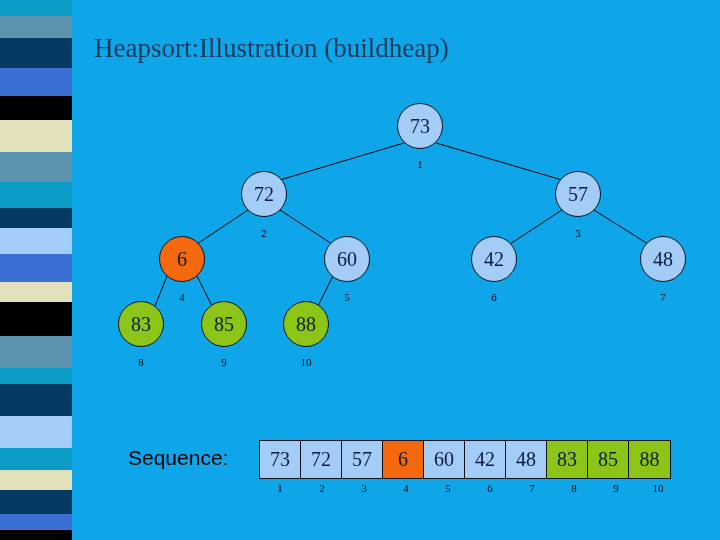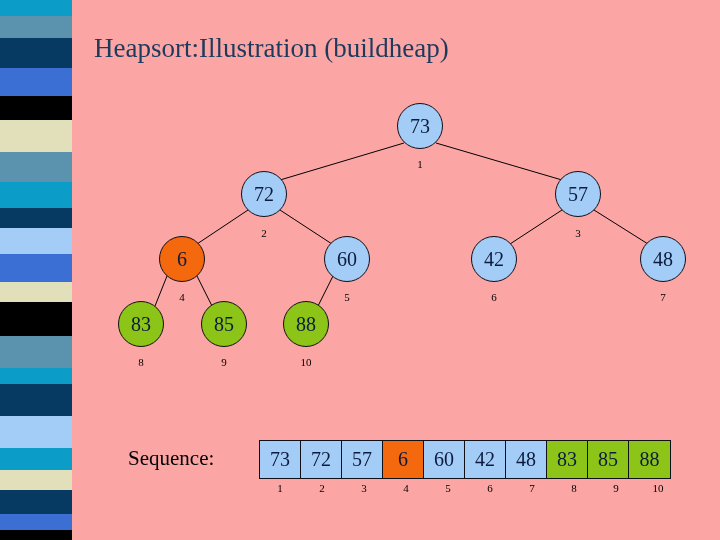--- a/index.html
+++ b/index.html
@@ -4,21 +4,21 @@
 <style>
   html, body {
     margin: 0;
     padding: 0;
     background: #ffffff;
   }
   #slide {
     position: relative;
     width: 720px;
     height: 540px;
-    background: #fca5a5;
+    background: #0ea5e9;
     overflow: hidden;
     font-family: "Liberation Serif", serif;
   }
 
   
   #stripe {
     position: absolute;
     left: 0;
     top: 0;
     width: 72px;
@@ -80,21 +80,21 @@
     white-space: nowrap;
   }
 
   
   #sequence-label {
     position: absolute;
     left: 128px;
     top: 446px;
     font-size: 21px;
     color: #000000;
-    font-family: Liberation Serif, serif;
+    font-family: Liberation Sans, sans-serif;
     white-space: nowrap;
   }
   #sequence-row {
     position: absolute;
     left: 259px;
     top: 440px;
     display: flex;
     border: 1px solid #101018;
     box-sizing: content-box;
   }

